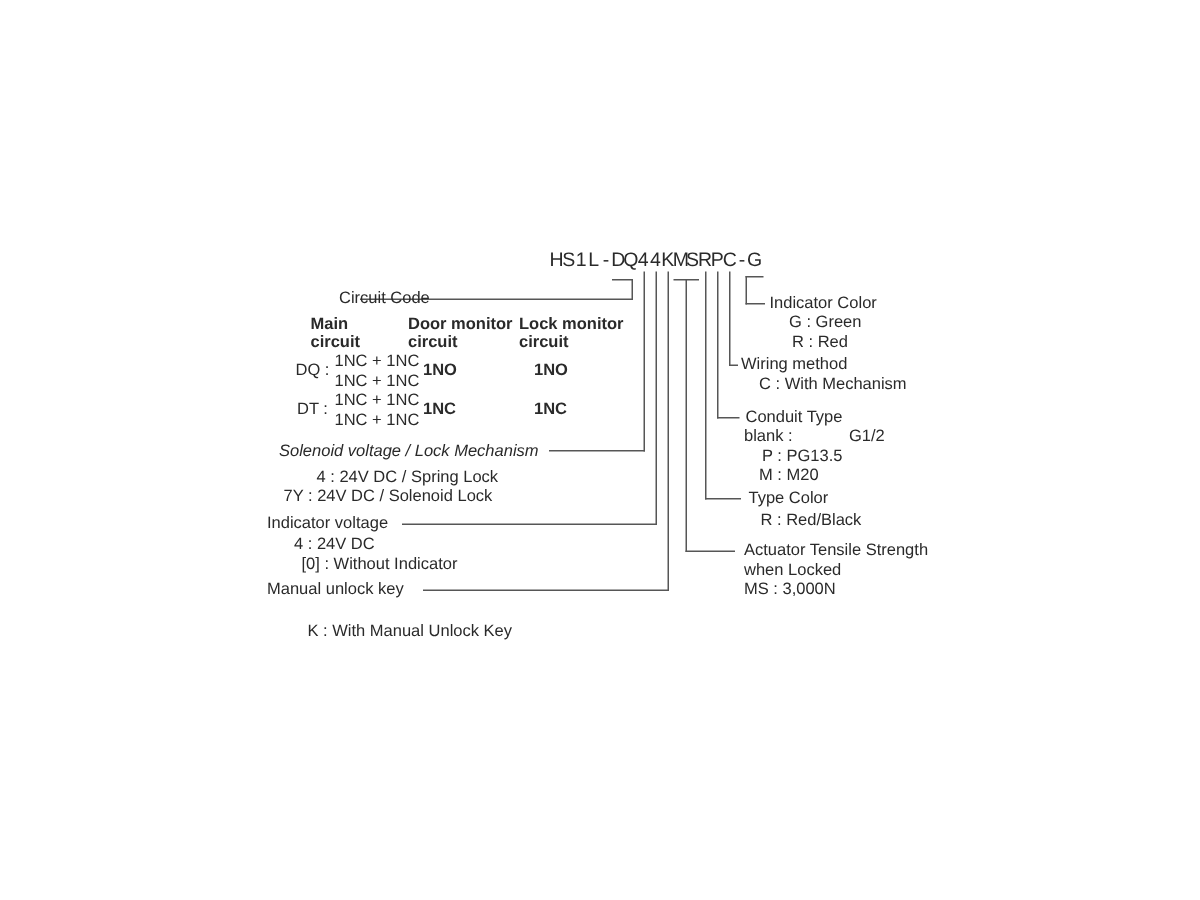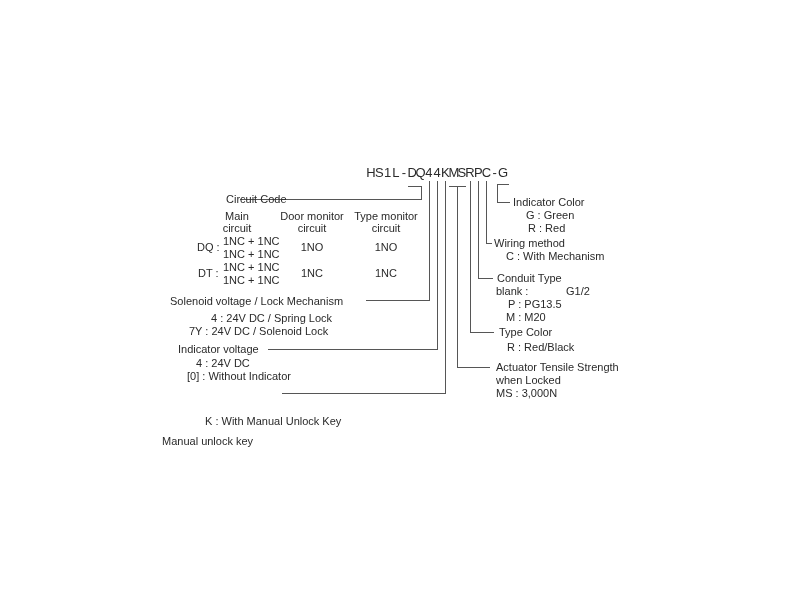--- a/index.html
+++ b/index.html
@@ -1,21 +1,21 @@
 <!DOCTYPE html>
 <html><head>
 <meta charset="utf-8">
 <style>
   html,body { margin:0; padding:0; background:#ffffff; }
   .canvas {
     position:relative; width:800px; height:600px; background:#ffffff;
     font-family:"Liberation Sans", sans-serif; color:#2a2a2a; overflow:hidden;
   }
   .t { position:absolute; font-size:11px; line-height:12px; white-space:pre; color:#2a2a2a; }
-  .c { text-align:center; }
+  .c { text-align:left;font-weight:bold; }
   .vl { position:absolute; width:1px; background:#565656; }
   .hl { position:absolute; height:1px; background:#565656; }
   #part-number { position:absolute; left:0; top:0; }
   #part-number span { position:absolute; top:165px; width:10px; font-size:13px; text-align:center; color:#2a2a2a; }
 </style>
 </head>
 <body>
 
 <div class="canvas">
 
@@ -68,44 +68,44 @@
   <div class="hl" style="left:497px;top:184px;width:12px;"></div>
   <div class="vl" style="left:497px;top:184px;height:19px;"></div>
   <div class="hl" style="left:497px;top:202px;width:13px;"></div>
 
   <div class="t" style="left:178px;top:193px;margin-left:48px;">Circuit Code</div>
 
   <div class="t c" style="left:207px;top:210px;width:60px;">Main</div>
   <div class="t c" style="left:207px;top:222px;width:60px;">circuit</div>
   <div class="t c" style="left:272px;top:210px;width:80px;">Door monitor</div>
   <div class="t c" style="left:272px;top:222px;width:80px;">circuit</div>
-  <div class="t c" style="left:346px;top:210px;width:80px;">Type monitor</div>
+  <div class="t c" style="left:346px;top:210px;width:80px;">Lock monitor</div>
   <div class="t c" style="left:346px;top:222px;width:80px;">circuit</div>
 
   <div class="t" style="left:197px;top:241px;">DQ :</div>
   <div class="t" style="left:223px;top:235px;">1NC + 1NC</div>
   <div class="t" style="left:223px;top:248px;">1NC + 1NC</div>
   <div class="t c" style="left:282px;top:241px;width:60px;">1NO</div>
   <div class="t c" style="left:356px;top:241px;width:60px;">1NO</div>
 
   <div class="t" style="left:198px;top:267px;">DT :</div>
   <div class="t" style="left:223px;top:261px;">1NC + 1NC</div>
   <div class="t" style="left:223px;top:274px;">1NC + 1NC</div>
   <div class="t c" style="left:282px;top:267px;width:60px;">1NC</div>
   <div class="t c" style="left:356px;top:267px;width:60px;">1NC</div>
 
-  <div class="t" style="left:170px;top:295px;">Solenoid voltage / Lock Mechanism</div>
+  <div class="t" style="left:186px;top:295px;font-style:italic;">Solenoid voltage / Lock Mechanism</div>
   <div class="t" style="left:196px;top:312px;margin-left:15px;">4 : 24V DC / Spring Lock</div>
   <div class="t" style="left:189px;top:325px;">7Y : 24V DC / Solenoid Lock</div>
 
   <div class="t" style="left:178px;top:343px;">Indicator voltage</div>
   <div class="t" style="left:196px;top:357px;">4 : 24V DC</div>
-  <div class="t" style="left:187px;top:370px;">[0] : Without Indicator</div>
+  <div class="t" style="left:201px;top:370px;">[0] : Without Indicator</div>
 
-  <div class="t" style="left:162px;top:387px;margin-top:48px;">Manual unlock key</div>
+  <div class="t" style="left:178px;top:387px;">Manual unlock key</div>
   <div class="t" style="left:205px;top:415px;">K : With Manual Unlock Key</div>
 
   <div class="t" style="left:513px;top:196px;">Indicator Color</div>
   <div class="t" style="left:526px;top:209px;">G : Green</div>
   <div class="t" style="left:528px;top:222px;">R : Red</div>
 
   <div class="t" style="left:494px;top:237px;">Wiring method</div>
   <div class="t" style="left:506px;top:250px;">C : With Mechanism</div>
 
   <div class="t" style="left:497px;top:272px;">Conduit Type</div>

